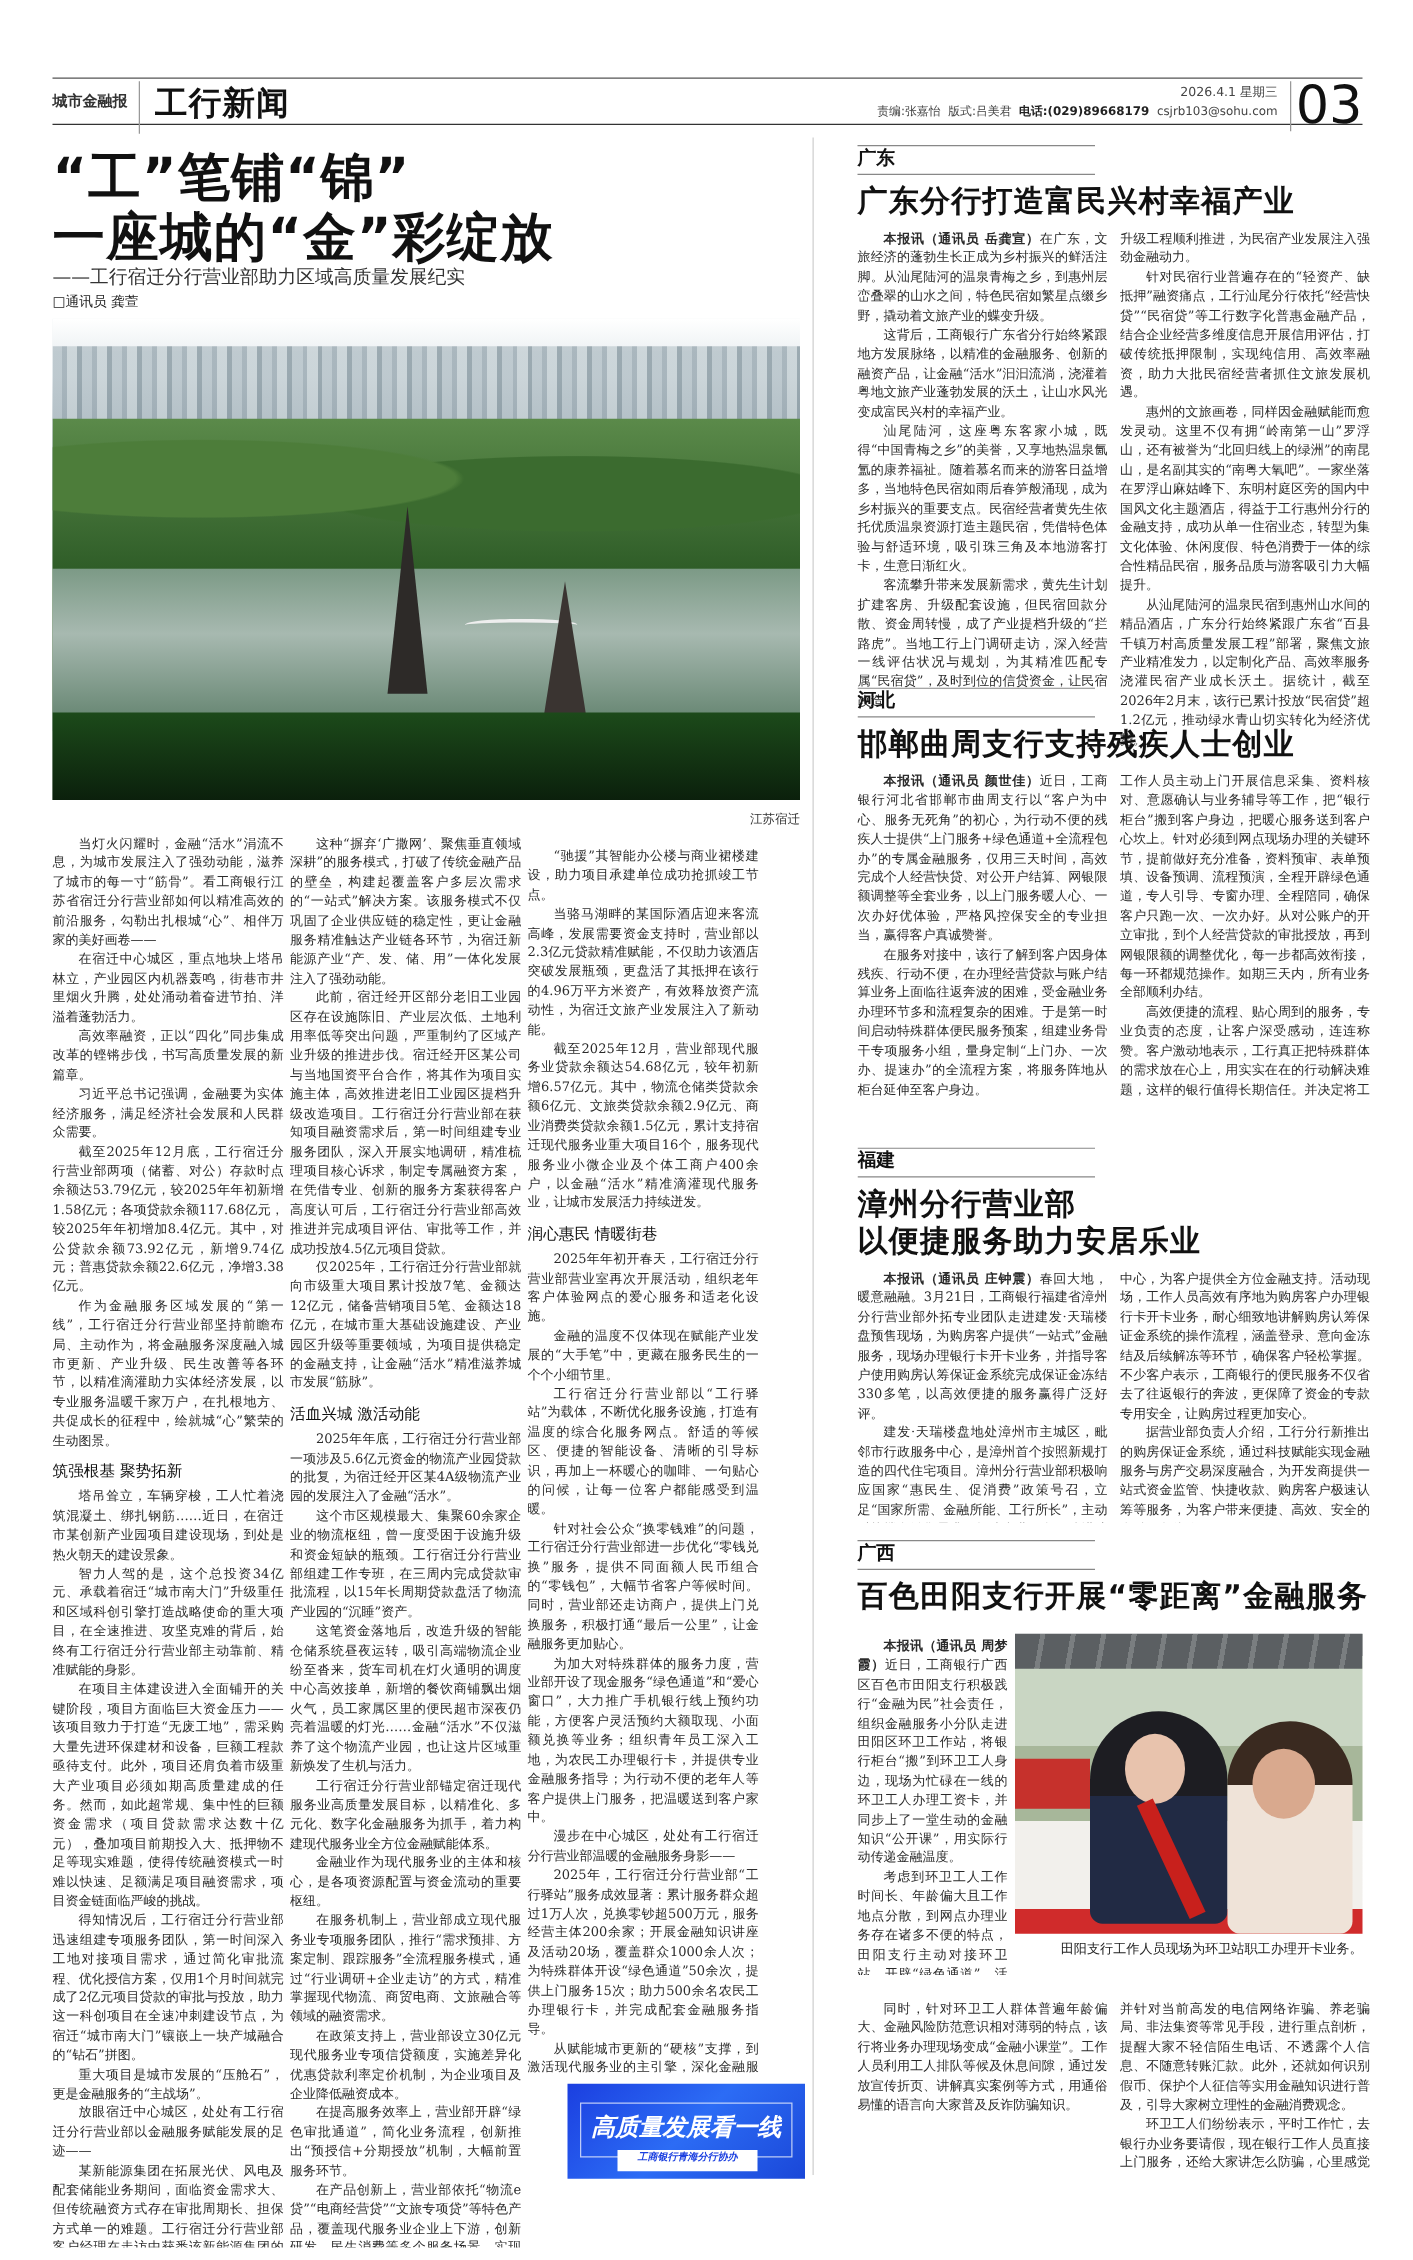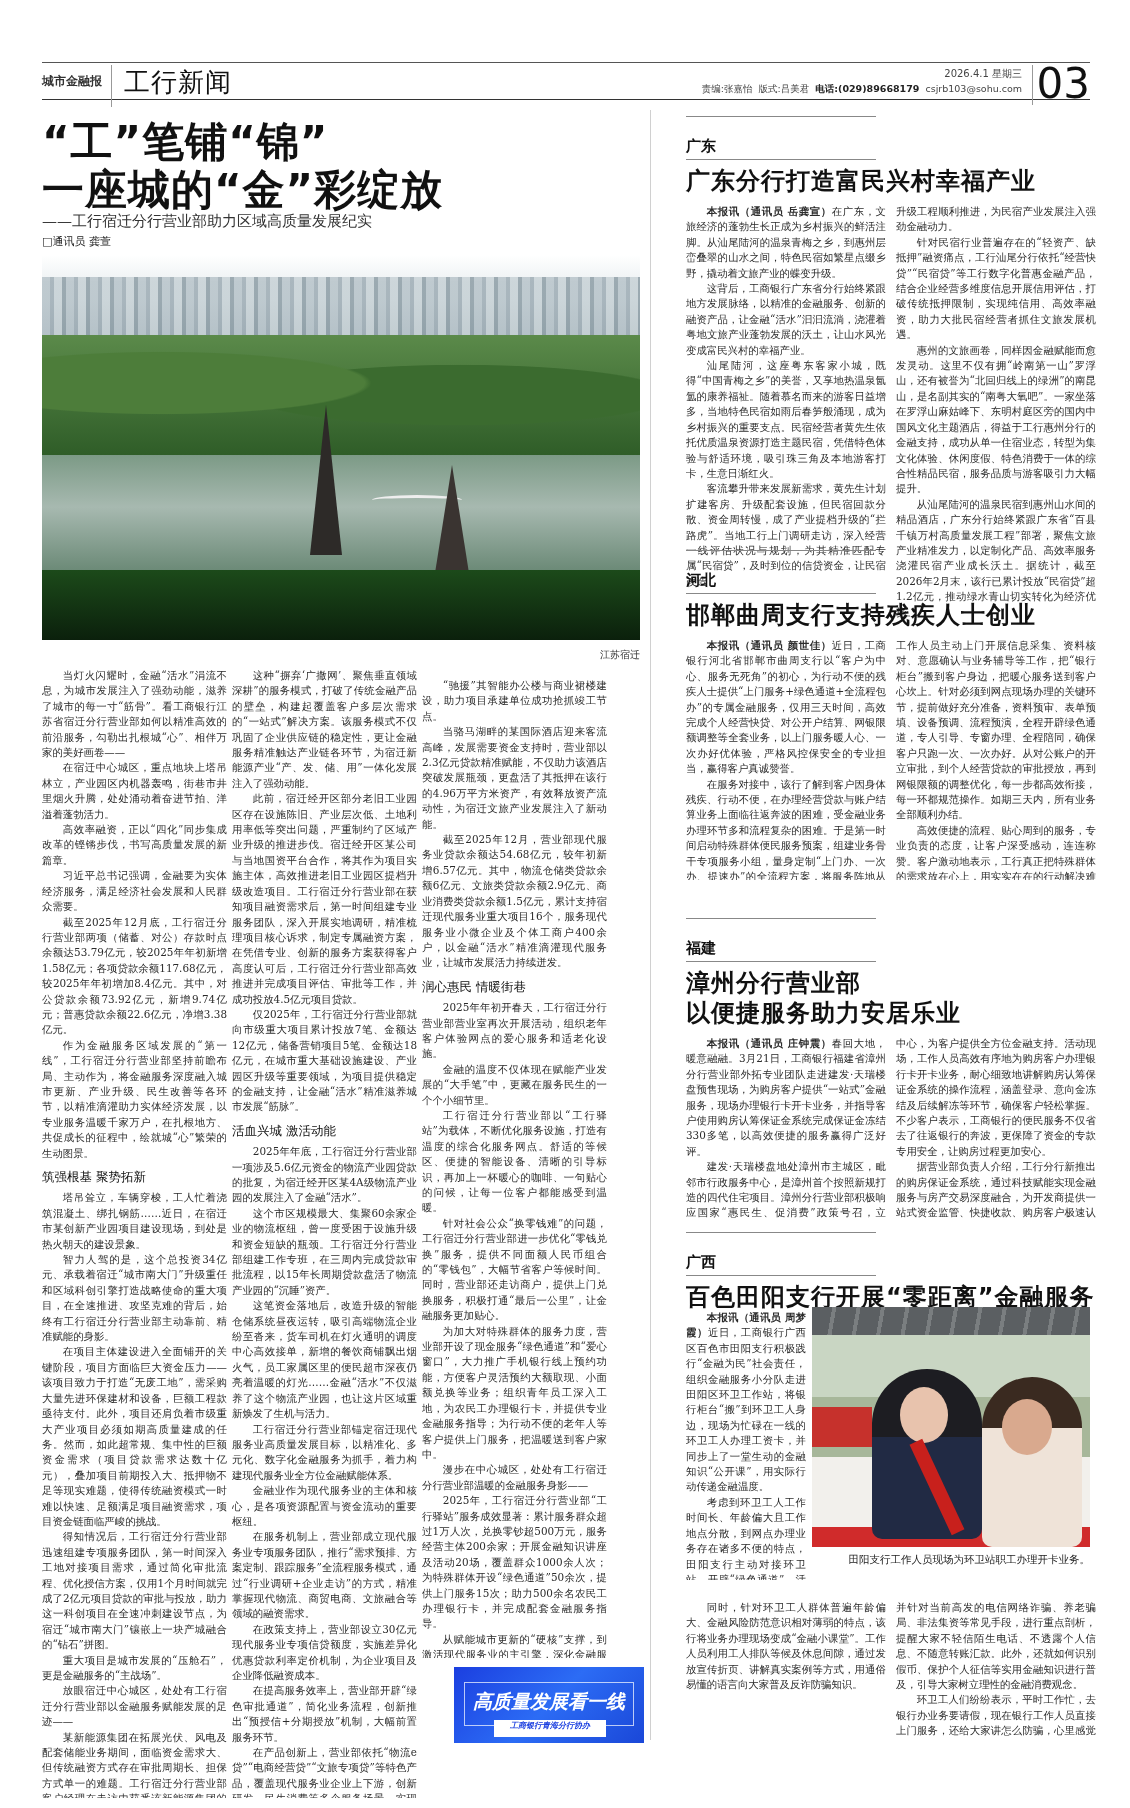--- a/index.html
+++ b/index.html
@@ -3,21 +3,21 @@
 <meta charset="utf-8">
 <style>
   * { box-sizing: border-box; margin: 0; padding: 0; }
   html, body { width: 1130px; height: 1808px; background: #ffffff; overflow: hidden; }
   body { position: relative; font-family: "DejaVu Serif", "Liberation Serif", serif; color: #222; }
 
   
   .masthead { position: absolute; left: 42px; top: 62px; width: 1048px; height: 38px; border-top: 1px solid #555; border-bottom: 1.5px solid #333; }
   .masthead .paper { position: absolute; left: 0; top: 10px; font-size: 12px; font-weight: bold; color: #333; }
   .masthead .vsep { position: absolute; left: 69px; top: 2px; width: 1px; height: 42px; background: #999; }
-  .masthead .section { position: absolute; left: 82px; top: 2px; font-family: "DejaVu Sans", "Liberation Sans", sans-serif; font-size: 26px; color: #111; letter-spacing: 1px; }
+  .masthead .section { position: absolute; left: 82px; top: 2px; font-family: "DejaVu Sans", "Liberation Sans", sans-serif; font-size: 26px; color: #111; letter-spacing: 1px; font-weight: bold; }
   .masthead .date { position: absolute; right: 68px; top: 4px; font-family: "DejaVu Sans", sans-serif; font-size: 10px; color: #444; }
   .masthead .editors { position: absolute; right: 68px; top: 20px; font-family: "DejaVu Sans", sans-serif; font-size: 9.5px; color: #444; white-space: nowrap; }
   .masthead .editors b { color: #222; font-weight: bold; }
   .masthead .vsep2 { position: absolute; right: 57px; top: 2px; width: 1px; height: 40px; background: #999; }
   .masthead .pageno { position: absolute; right: 0; top: -4px; font-family: "DejaVu Sans", sans-serif; font-size: 42px; color: #111; }
 
   
   .feature-title { position: absolute; left: 42px; top: 118px; font-family: "DejaVu Sans", sans-serif; font-weight: bold; font-size: 42px; line-height: 48px; color: #111; letter-spacing: 1px; }
   .feature-sub { position: absolute; left: 42px; top: 212px; font-size: 15px; color: #333; }
   .feature-byline { position: absolute; left: 42px; top: 234px; font-family: "DejaVu Sans", sans-serif; font-size: 11px; color: #222; }
@@ -45,21 +45,21 @@
   .col.c3 { left: 422px; top: 678px; width: 185px; height: 980px; }
   .subhead { font-family: "DejaVu Sans", sans-serif; font-size: 12.5px; color: #111; margin: 8px 0 6px 0; text-indent: 0 !important; }
   .promo { position: absolute; left: 454px; top: 1667px; width: 190px; height: 76px; background: linear-gradient(135deg, #1b3fe0 0%, #2c6cf5 50%, #1a47d8 100%); overflow: hidden; }
   .promo .frame { position: absolute; left: 10px; top: 15px; width: 170px; height: 44px; border: 1px solid rgba(255,255,255,.7); }
   .promo .title { position: absolute; left: 0; top: 22px; width: 100%; text-align: center; font-family: "DejaVu Sans", sans-serif; font-weight: bold; font-style: italic; color: #fff; font-size: 19px; }
   .promo .tag { position: absolute; left: 40px; top: 53px; width: 112px; height: 17px; background: #ffffff; color: #1b3fe0; font-family: "DejaVu Sans", sans-serif; font-size: 8px; font-weight: bold; font-style: italic; text-align: center; line-height: 12px; }
   .divider-v { position: absolute; left: 650px; top: 110px; width: 1px; height: 1630px; background: #d0d0d0; }
 
   
   .story { position: absolute; left: 686px; width: 410px; }
-  .region { border-top: 1px solid #888; border-bottom: 1px solid #888; width: 190px; padding: 20px 0 3px 0; font-family: "DejaVu Sans", sans-serif; font-weight: bold; font-size: 15px; color: #111; }
+  .region { border-top: 1px solid #888; border-bottom: 1px solid #888; width: 190px; padding: 0 0 3px 0; font-family: "DejaVu Sans", sans-serif; font-weight: bold; font-size: 15px; color: #111; }
   .headline { font-family: "DejaVu Sans", sans-serif; font-size: 24px; line-height: 30px; color: #111; margin-top: 6px; letter-spacing: 1px; }
   .two-col { display: flex; gap: 10px; margin-top: 8px; }
   .two-col .bc { width: 200px; }
   .lead { font-weight: bold; font-family: "DejaVu Sans", sans-serif; }
   .photo-gx { position: absolute; left: 812px; top: 1307px; width: 278px; height: 240px; overflow: hidden;
       background: linear-gradient(180deg, #6b6f72 0 18px, #c9d6c3 18px 90px, #a7b79a 90px 150px, #f2f0ec 150px 220px, #d02b2b 220px 240px); }
   .photo-gx .awning { position:absolute; left:0; top:0; width:100%; height:28px; background: repeating-linear-gradient(100deg, #5b5f62 0 20px, #7a7e80 20px 24px); }
   .photo-gx .banner { position:absolute; left:0; top:100px; width:60px; height:40px; background:#c6312c; }
   .photo-gx .p1 { position:absolute; left:60px; top:62px; width:110px; height:170px; border-radius: 55px 55px 10px 10px; background: linear-gradient(180deg,#1d1d22 0 40%, #212a44 40% 100%); }
   .photo-gx .face1 { position:absolute; left:88px; top:80px; width:48px; height:56px; border-radius:50%; background:#e8c3ad; }

